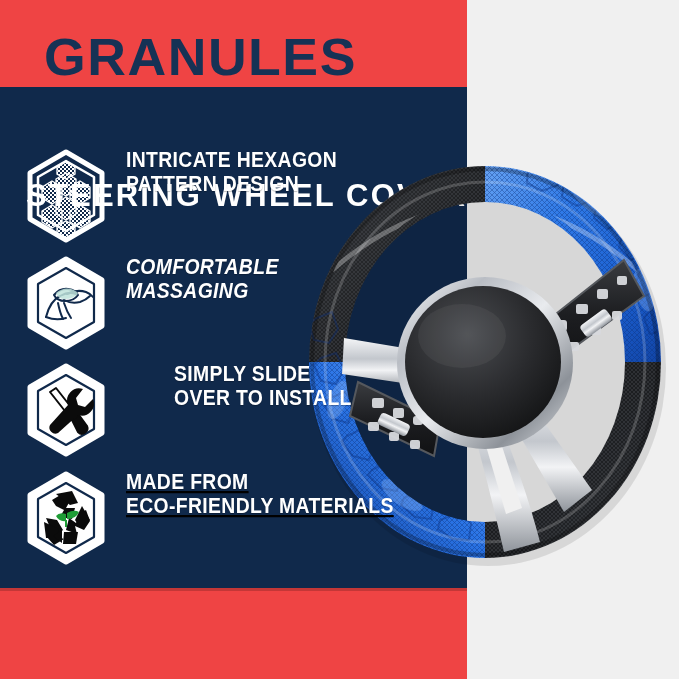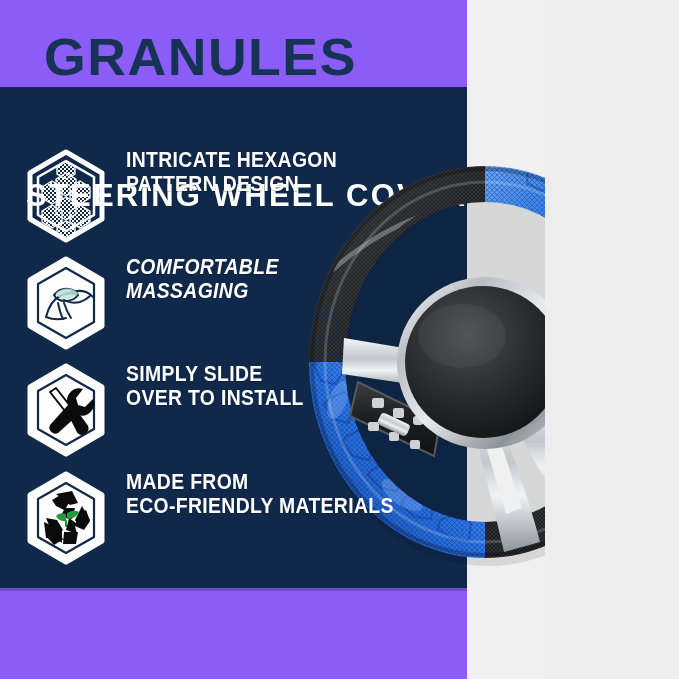--- a/index.html
+++ b/index.html
@@ -3,21 +3,21 @@
 <meta charset="utf-8">
 <style>
   html,body{margin:0;padding:0;}
   body{
     width:679px;height:679px;
     background:#ededed;
     font-family:"Liberation Sans", sans-serif;
     overflow:hidden;
     position:relative;
   }
-  #stage{position:absolute;inset:0;width:545px;height:679px;overflow:hidden;background:#8b5cf6;}
+  #stage{position:absolute;inset:0;width:679px;height:679px;overflow:hidden;background:#ef4444;}
 
   
   .right-field{
     position:absolute;left:467px;top:0;width:212px;height:679px;
     background:#f0f0f0;
   }
 
   
   .brand-title{
     position:absolute;left:44px;top:31px;
@@ -46,22 +46,22 @@
   }
 
   
   .features{position:absolute;left:0;top:148px;width:467px;}
   .feature-row{
     position:absolute;left:20px;height:96px;width:420px;
     display:flex;
   }
   .feature-row.r0{top:0px;}
   .feature-row.r1{top:107px;font-style:italic;}
-  .feature-row.r2{top:214px;}
-  .feature-row.r3{top:322px;}
+  .feature-row.r2{top:214px;gap:48px;}
+  .feature-row.r3{top:322px;text-decoration:underline;}
 
   .hexbox{
     width:92px;height:96px;flex:0 0 92px;position:relative;
   }
   .hexbox svg{display:block;width:92px;height:96px;}
 
   .feature-text{
     margin-left:14px;
     color:#ffffff;
     font-weight:bold;

